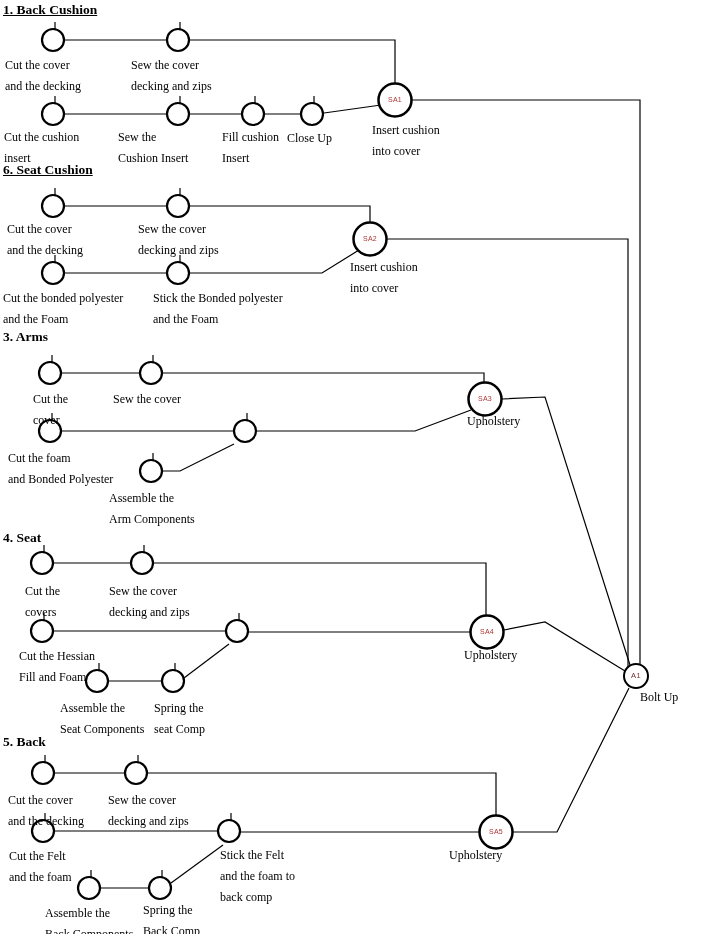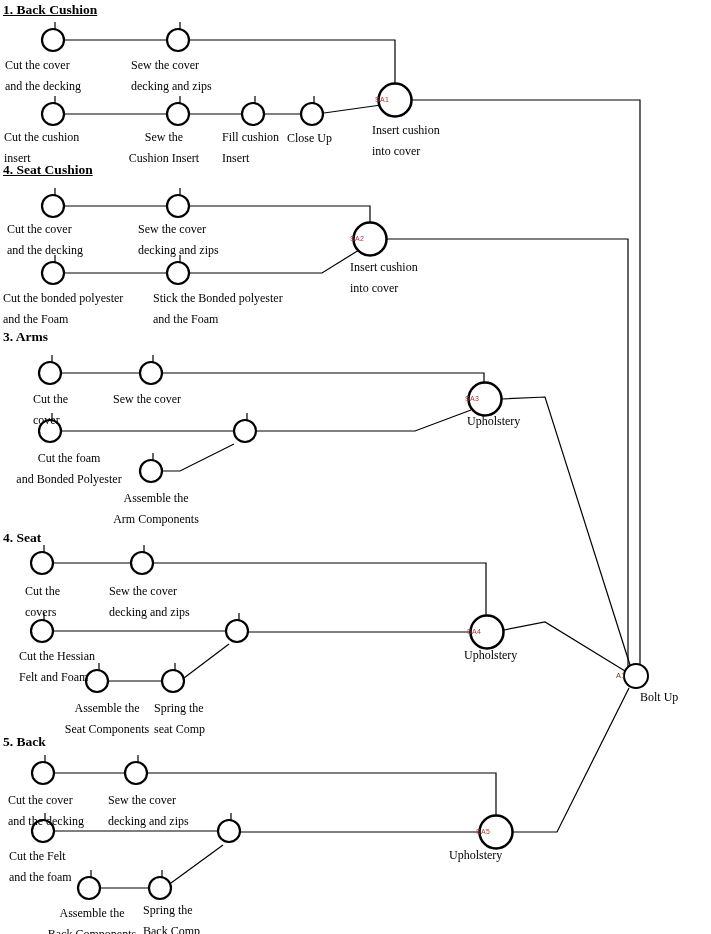--- a/index.html
+++ b/index.html
@@ -9,23 +9,23 @@
   }
   .canvas svg{position:absolute;left:0;top:0;}
   svg line, svg polyline{stroke:#000;stroke-width:1.2;fill:none;}
   svg circle{fill:#fff;stroke:#000;}
   svg circle.n{stroke-width:2.2;}
   svg circle.sa{stroke-width:2.5;}
   svg circle.fa{stroke-width:2;}
   .hd{position:absolute;font-weight:bold;font-size:13.5px;line-height:15px;white-space:pre;}
   .u{text-decoration:underline;}
   .lbl{position:absolute;font-size:12px;line-height:21px;white-space:pre-line;}
-  .c{text-align:center;}
+  .c{}
   .code{
-    position:absolute;width:40px;text-align:left;font-size:7px;line-height:8px;
+    position:absolute;width:40px;text-align:center;font-size:7px;line-height:8px;
     font-family:"Liberation Sans","DejaVu Sans",sans-serif;
     color:var(--code-color,#b03434);letter-spacing:.3px;
   }
   .code.final{color:var(--final-code-color,#7a3030);font-size:7.5px;}
 </style>
 </head>
 <body>
 
 <div class="canvas">
 
@@ -142,21 +142,21 @@
 insert</div>
   <div class="lbl c" style="left:118px;top:127px;width:92px">Sew the
 Cushion Insert</div>
   <div class="lbl" style="left:222px;top:127px">Fill cushion
 Insert</div>
   <div class="lbl" style="left:287px;top:128px">Close Up</div>
   <div class="code" style="left:375px;top:96px">SA1</div>
   <div class="lbl" style="left:372px;top:120px">Insert cushion
 into cover</div>
 
-  <div class="hd u" style="left:3px;top:162px">4. Seat Cushion</div>
+  <div class="hd u" style="left:3px;top:162px">6. Seat Cushion</div>
   <div class="lbl" style="left:7px;top:219px">Cut the cover
 and the decking</div>
   <div class="lbl" style="left:138px;top:219px">Sew the cover
 decking and zips</div>
   <div class="lbl" style="left:3px;top:288px">Cut the bonded polyester
 and the Foam</div>
   <div class="lbl" style="left:153px;top:288px">Stick the Bonded polyester
 and the Foam</div>
   <div class="code" style="left:350px;top:235px">SA2</div>
   <div class="lbl" style="left:350px;top:257px">Insert cushion
@@ -172,38 +172,41 @@
 Arm Components</div>
   <div class="code" style="left:465px;top:395px">SA3</div>
   <div class="lbl" style="left:467px;top:411px">Upholstery</div>
 
   <div class="hd" style="left:3px;top:530px">4. Seat</div>
   <div class="lbl" style="left:25px;top:581px">Cut the
 covers</div>
   <div class="lbl" style="left:109px;top:581px">Sew the cover
 decking and zips</div>
   <div class="lbl" style="left:19px;top:646px">Cut the Hessian
-Felt and Foam</div>
+Fill and Foam</div>
   <div class="lbl c" style="left:60px;top:698px;width:94px">Assemble the
 Seat Components</div>
   <div class="lbl" style="left:154px;top:698px">Spring the
 seat Comp</div>
   <div class="code" style="left:467px;top:628px">SA4</div>
   <div class="lbl" style="left:464px;top:645px">Upholstery</div>
 
   <div class="hd" style="left:3px;top:734px">5. Back</div>
   <div class="lbl" style="left:8px;top:790px">Cut the cover
 and the decking</div>
   <div class="lbl" style="left:108px;top:790px">Sew the cover
 decking and zips</div>
   <div class="lbl" style="left:9px;top:846px">Cut the Felt
 and the foam</div>
   <div class="lbl c" style="left:45px;top:903px;width:94px">Assemble the
 Back Components</div>
   <div class="lbl" style="left:143px;top:900px">Spring the
 Back Comp</div>
+  <div class="lbl" style="left:220px;top:845px">Stick the Felt
+and the foam to
+back comp</div>
   <div class="code" style="left:476px;top:828px">SA5</div>
   <div class="lbl" style="left:449px;top:845px">Upholstery</div>
 
   <div class="code final" style="left:616px;top:672px">A1</div>
   <div class="lbl" style="left:640px;top:687px">Bolt Up</div>
 
 </div>
 
 </body></html>

